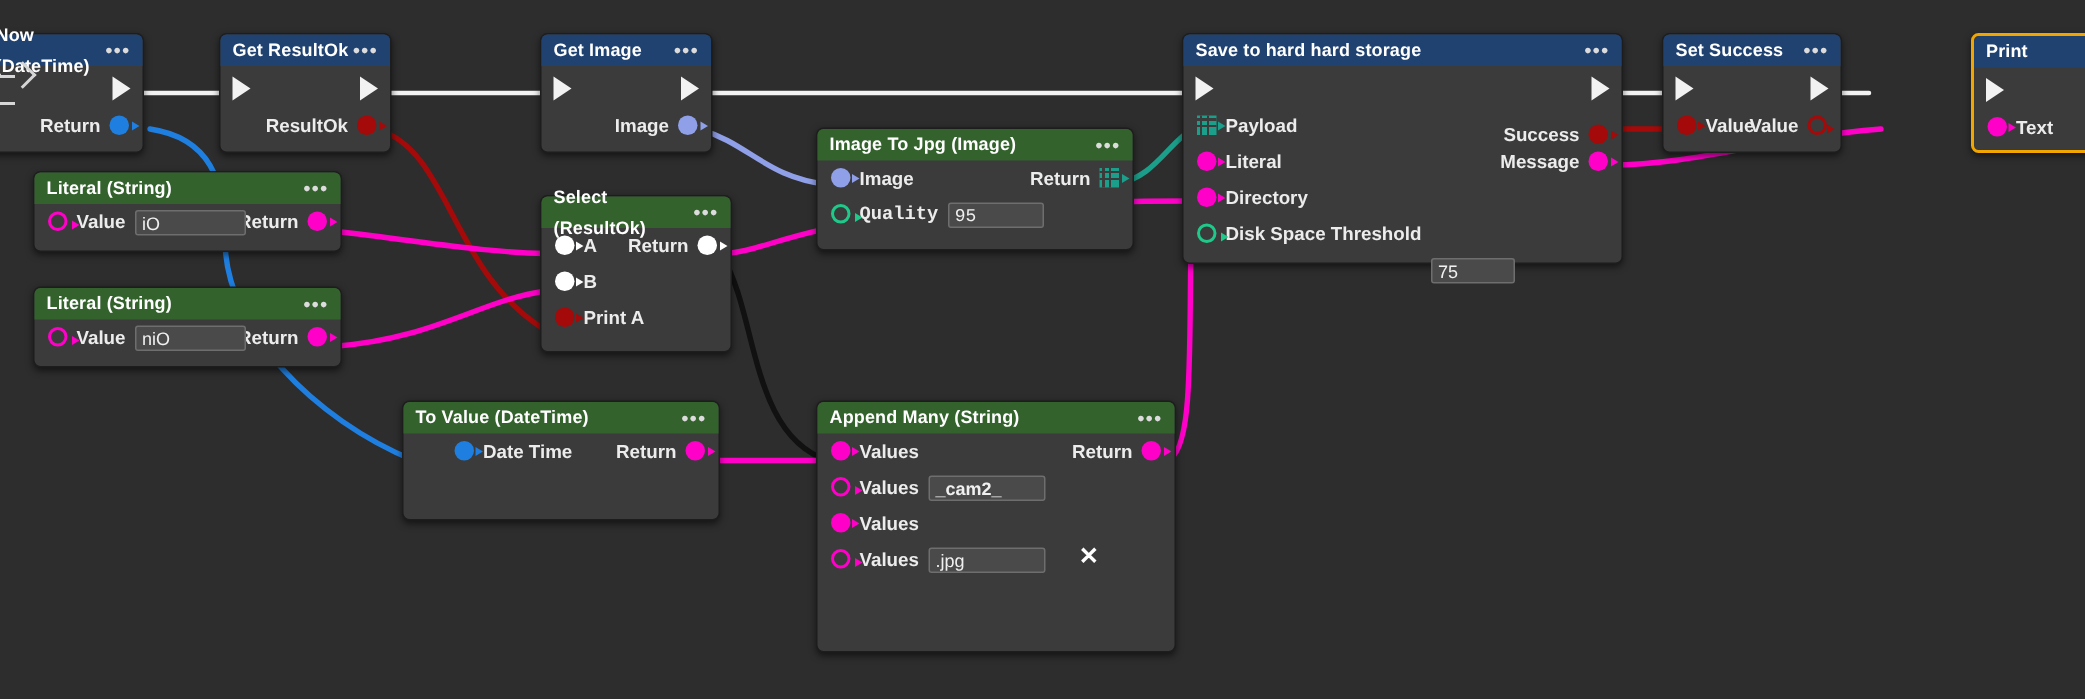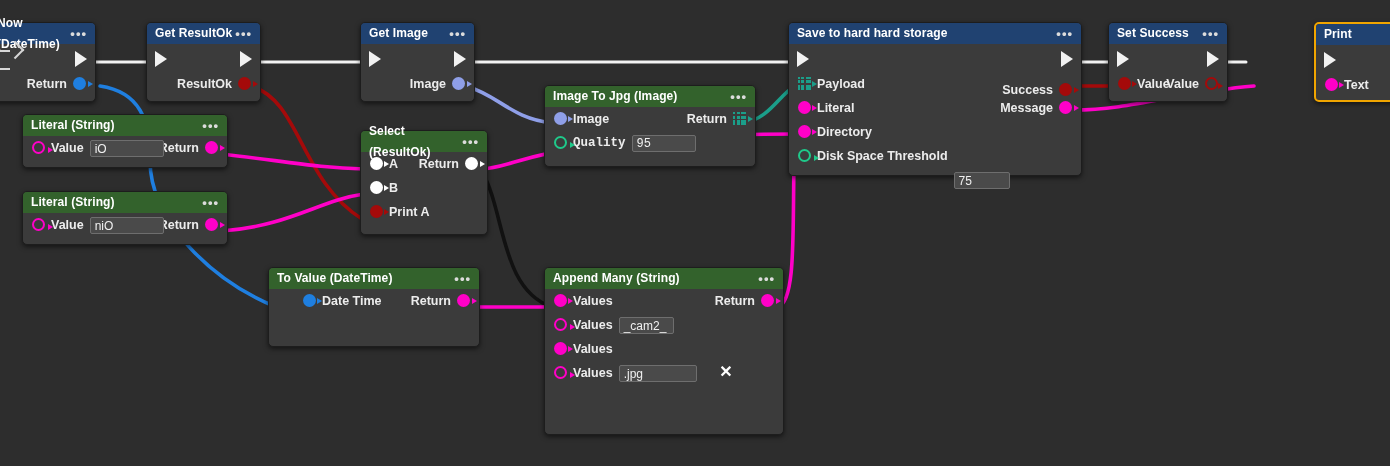--- a/index.html
+++ b/index.html
@@ -408,21 +408,21 @@
               </span>
               <span class="lbl">Values</span>
             </div>
           </div>
           <div style="position: relative; height: 24px;">
             <div class="row lrow" style="position: absolute; left: 0px; top: 0px;">
               <span class="pin l hollow" style="border-color: rgb(255, 0, 200);">
                 <i style="position: absolute; left: 14px; top: 4px; border-top: 3px solid transparent; border-bottom: 3px solid transparent; border-left: 5px solid rgb(255, 0, 200);"></i>
               </span>
               <span class="lbl">Values</span>
-              <span class="fld" style="width: 55px;">_cam2_</span>
+              <span class="fld" style="width: 78px; font-weight: bold;">_cam2_</span>
             </div>
           </div>
           <div style="position: relative; height: 24px;">
             <div class="row lrow" style="position: absolute; left: 0px; top: 0px;">
               <span class="pin l" style="background: rgb(255, 0, 200); --c: #ff00c8;">
                 <i style="position: absolute; left: 14px; top: 4px; border-top: 3px solid transparent; border-bottom: 3px solid transparent; border-left: 5px solid rgb(255, 0, 200);"></i>
               </span>
               <span class="lbl">Values</span>
             </div>
           </div>

